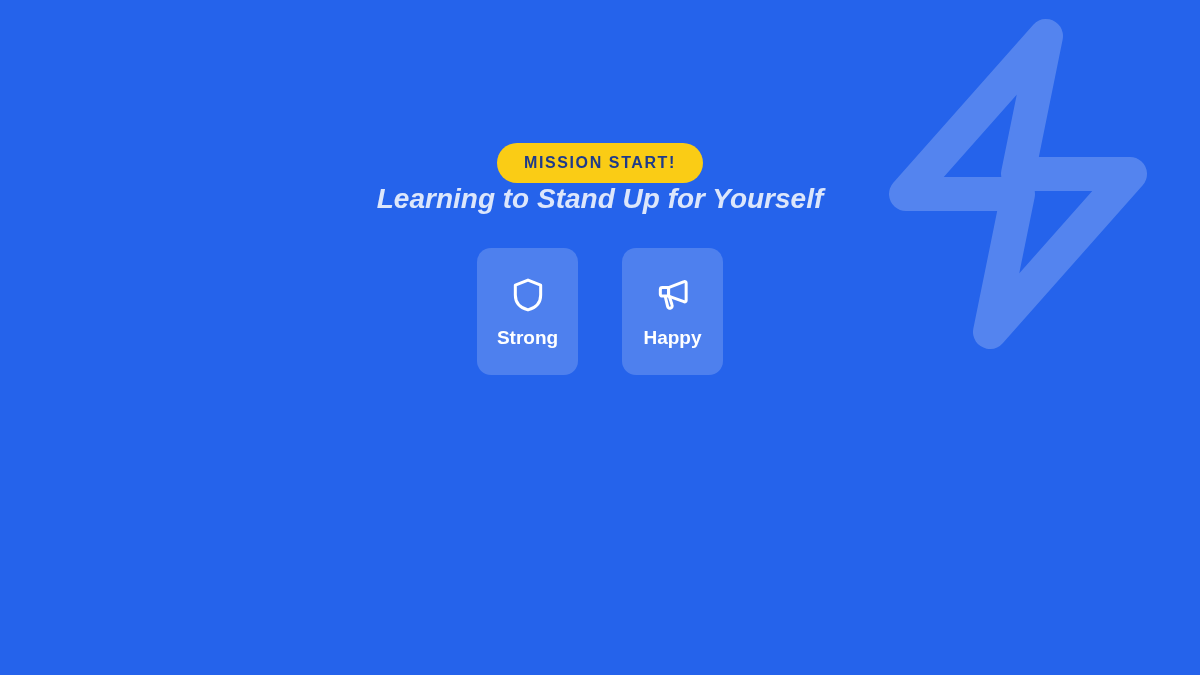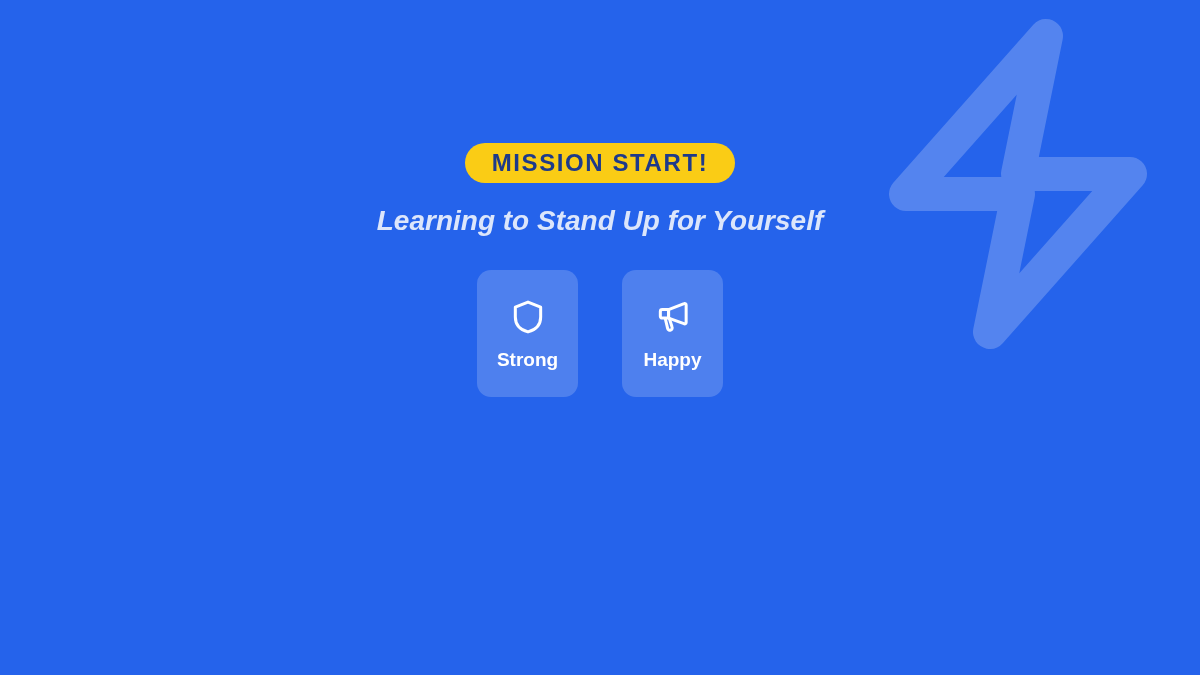--- a/index.html
+++ b/index.html
@@ -42,41 +42,40 @@
   .badge {
     margin-top:143px;
     height:40px;
     padding:0 27px;
     background:#FACC15;
     color:#1E3A8A;
     border-radius:999px;
     display:flex;
     align-items:center;
     justify-content:center;
-    font-size:24px;
+    font-size:16px;
     font-weight:bold;
     letter-spacing:1.6px;
     white-space:nowrap;
   }
 
   
   .title {
     margin-top:26px;
     color:#FFFFFF;
     font-size:84px;
     font-weight:bold;
     letter-spacing:-0.5px;
     line-height:1;
     white-space:nowrap;
     text-shadow:3px 5px 0 rgba(23,60,140,0.28);
   }
 
   
   .subtitle {
-    margin-top:22px;
     color:#DCE6FB;
     font-size:28px;
     font-weight:bold;
     font-style:italic;
     white-space:nowrap;
   }
 
   
   .cards {
     margin-top:33px;

